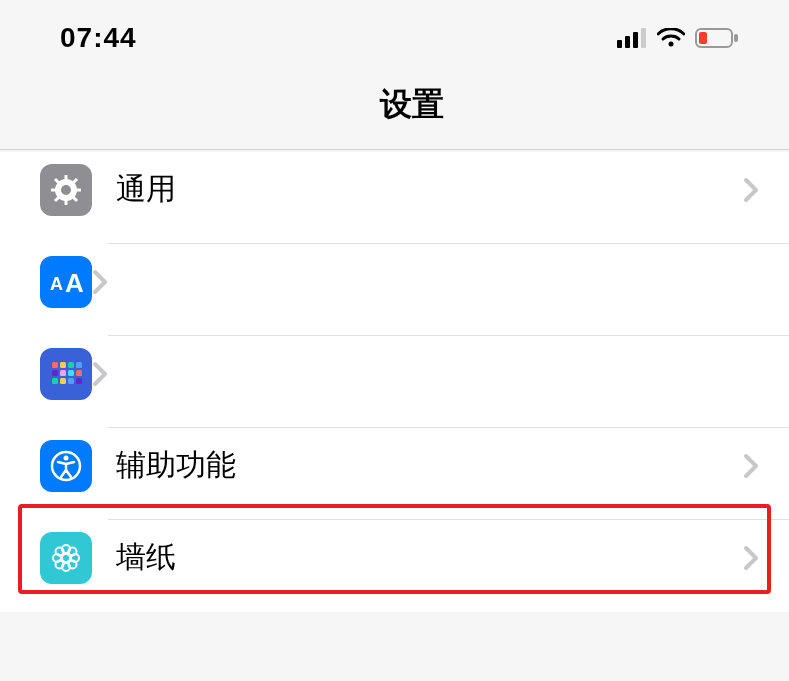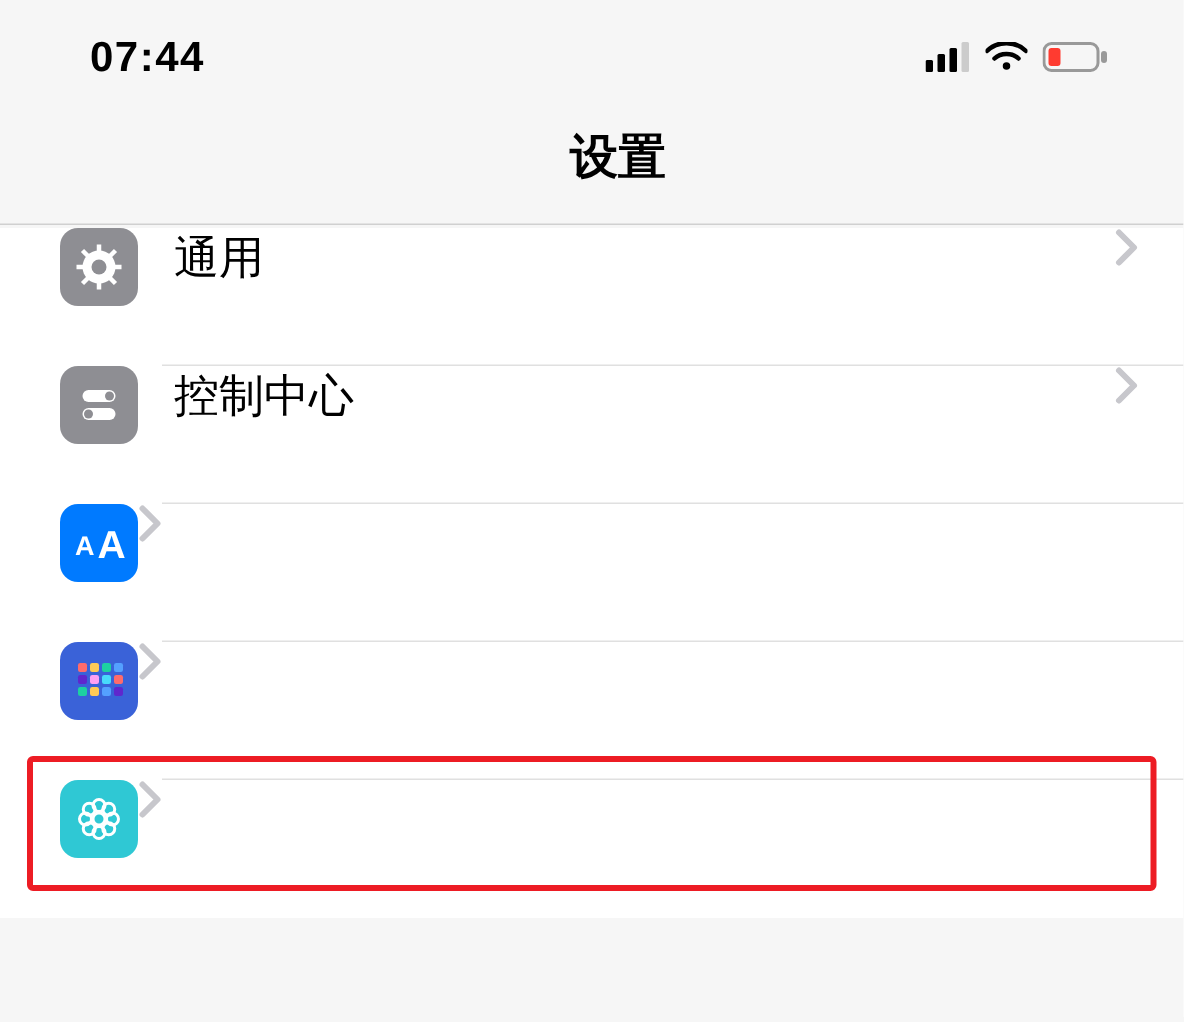--- a/index.html
+++ b/index.html
@@ -43,20 +43,21 @@
     font-weight: 600;
     color: #000;
     margin-left: 35px;
   }
   .list {
     background: #fff;
     margin-top: 2px;
   }
   .row {
     display: flex;
+    align-items: center;
     height: 92px;
     padding: 0 30px 17px 40px;
     position: relative;
   }
   .row-sep {
     position: absolute;
     left: 108px;
     right: 0;
     bottom: 0;
     height: 1px;
@@ -157,37 +158,20 @@
     </div>
     <div class="row-label">通用</div>
     <span class="chevron">
       <svg width="16" height="26" viewBox="0 0 16 26">
           <path d="M3 3 L13 13 L3 23" stroke="#c7c7cc" stroke-width="4" fill="none" stroke-linecap="round" stroke-linejoin="round"></path>
         </svg>
     </span>
     <div class="row-sep"></div>
   </div>
 
-  <div class="row">
-    <div class="icon-wrap bg-gray2">
-      <svg width="34" height="34" viewBox="0 0 34 34">
-        <rect x="6" y="7" width="22" height="8" rx="4" fill="#fff"></rect>
-        <circle cx="24" cy="11" r="3" fill="#8e8e93"></circle>
-        <rect x="6" y="19" width="22" height="8" rx="4" fill="#fff"></rect>
-        <circle cx="10" cy="23" r="3" fill="#8e8e93"></circle>
-      </svg>
-    </div>
-    <div class="row-label">控制中心</div>
-    <span class="chevron">
-      <svg width="16" height="26" viewBox="0 0 16 26">
-          <path d="M3 3 L13 13 L3 23" stroke="#c7c7cc" stroke-width="4" fill="none" stroke-linecap="round" stroke-linejoin="round"></path>
-        </svg>
-    </span>
-    <div class="row-sep"></div>
-  </div>
 
   <div class="row">
     <div class="icon-wrap bg-blue">
       <svg width="40" height="34" viewBox="0 0 40 34">
         <text x="4" y="25" font-family="Arial" font-size="18" font-weight="700" fill="#fff">A</text>
         <text x="19" y="27" font-family="Arial" font-size="26" font-weight="700" fill="#fff">A</text>
       </svg>
     </div>
     <span class="chevron">
       <svg width="16" height="26" viewBox="0 0 16 26">
@@ -215,37 +199,54 @@
       </svg>
     </div>
     <span class="chevron">
       <svg width="16" height="26" viewBox="0 0 16 26">
           <path d="M3 3 L13 13 L3 23" stroke="#c7c7cc" stroke-width="4" fill="none" stroke-linecap="round" stroke-linejoin="round"></path>
         </svg>
     </span>
     <div class="row-sep"></div>
   </div>
 
+  <div class="row">
+    <div class="icon-wrap bg-blue">
+      <svg width="36" height="36" viewBox="0 0 36 36">
+        <circle cx="18" cy="18" r="14" fill="none" stroke="#fff" stroke-width="2.5"></circle>
+        <circle cx="18" cy="10" r="2.5" fill="#fff"></circle>
+        <path d="M10 14 L18 16 L26 14 L18 16 L18 22 L13 29 M18 22 L23 29" stroke="#fff" stroke-width="2.5" fill="none" stroke-linecap="round" stroke-linejoin="round"></path>
+      </svg>
+    </div>
+    <div class="row-label">辅助功能</div>
+    <span class="chevron">
+      <svg width="16" height="26" viewBox="0 0 16 26">
+          <path d="M3 3 L13 13 L3 23" stroke="#c7c7cc" stroke-width="4" fill="none" stroke-linecap="round" stroke-linejoin="round"></path>
+        </svg>
+    </span>
+    <div class="row-sep"></div>
+  </div>
 
   <div class="row">
     <div class="icon-wrap bg-teal">
       <svg width="34" height="34" viewBox="0 0 34 34">
         <g fill="none" stroke="#fff" stroke-width="2">
           <circle cx="17" cy="17" r="4"></circle>
           <circle cx="17" cy="8" r="4"></circle>
           <circle cx="17" cy="26" r="4"></circle>
           <circle cx="8" cy="17" r="4"></circle>
           <circle cx="26" cy="17" r="4"></circle>
           <circle cx="10.5" cy="10.5" r="4"></circle>
           <circle cx="23.5" cy="10.5" r="4"></circle>
           <circle cx="10.5" cy="23.5" r="4"></circle>
           <circle cx="23.5" cy="23.5" r="4"></circle>
         </g>
       </svg>
     </div>
+    <div class="row-label">墙纸</div>
     <span class="chevron">
       <svg width="16" height="26" viewBox="0 0 16 26">
           <path d="M3 3 L13 13 L3 23" stroke="#c7c7cc" stroke-width="4" fill="none" stroke-linecap="round" stroke-linejoin="round"></path>
         </svg>
     </span>
 
   </div>
 
 </div>
 

